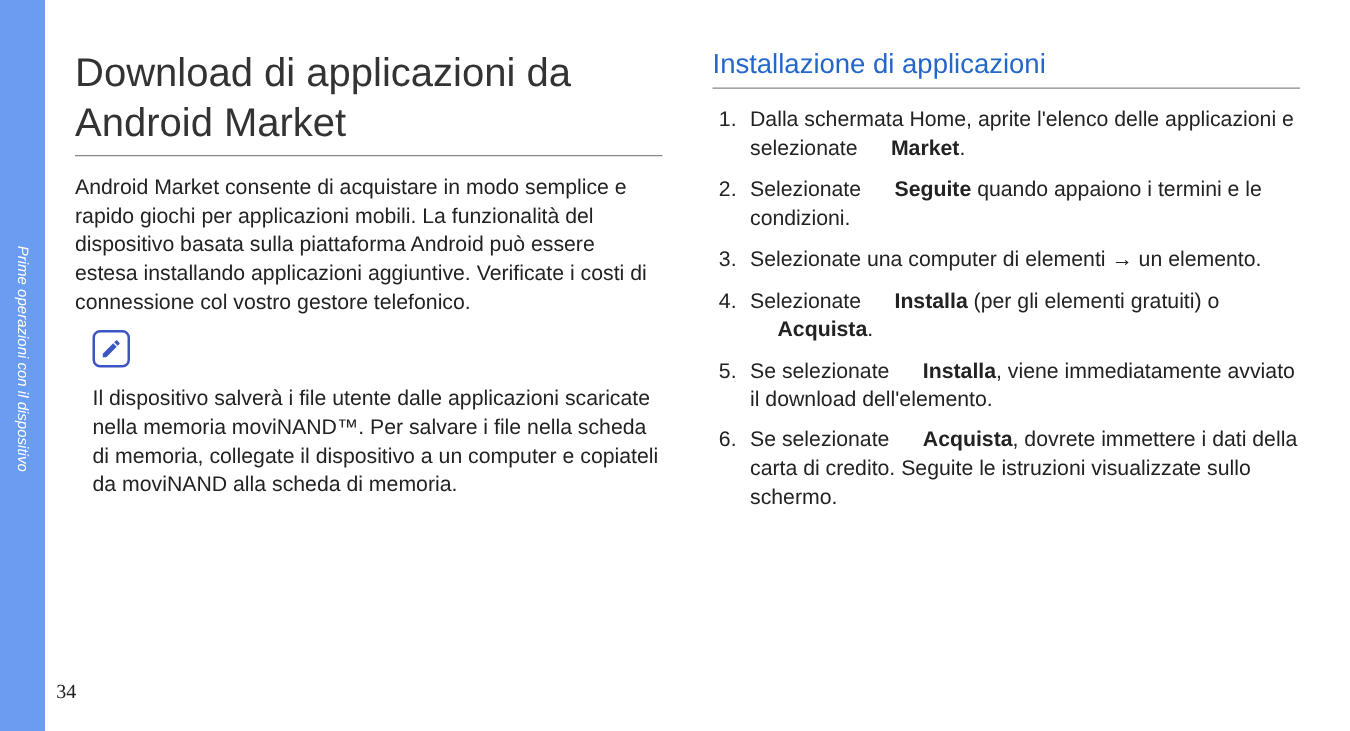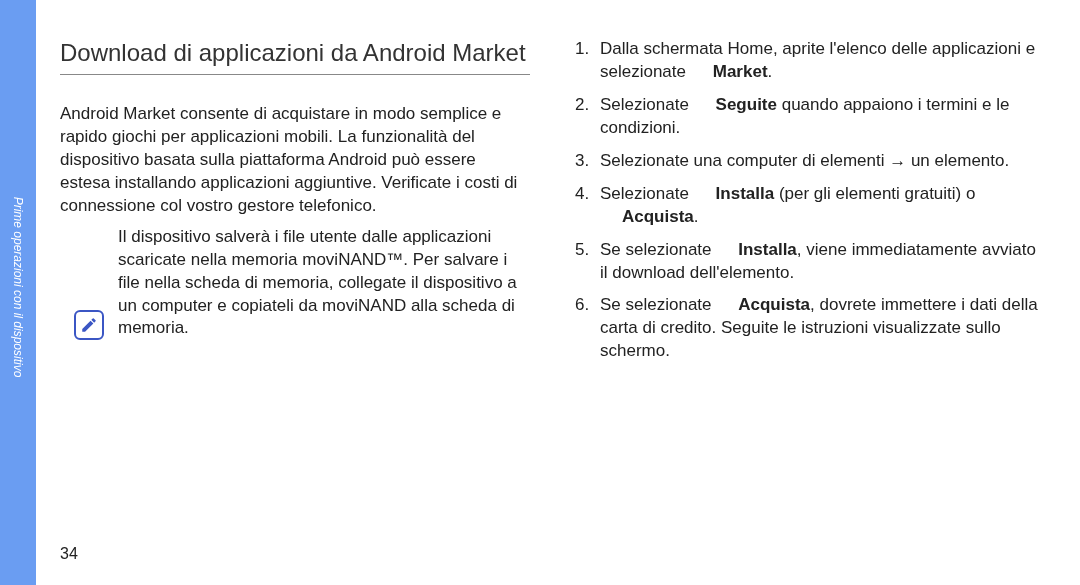--- a/index.html
+++ b/index.html
@@ -36,48 +36,49 @@
       top: 38px;
       right: 40px;
       bottom: 20px;
       display: flex;
       gap: 40px;
     }
     .col {
       flex: 1;
     }
     .heading {
-      font-size: 24px;
+      font-size: 32px;
       font-weight: 400;
       color: #333;
       line-height: 1.25;
       border-bottom: 1px solid #888;
       padding-bottom: 6px;
-      margin-bottom: 28px;
+      margin-bottom: 14px;
     }
     .subheading {
       font-size: 22px;
       font-weight: 400;
       color: #2367c9;
       border-bottom: 1px solid #888;
       padding-bottom: 6px;
       margin-bottom: 14px;
     }
     .body-text {
       font-size: 17px;
       color: #222;
       line-height: 1.35;
       margin-bottom: 4px;
     }
     .note-row {
       display: flex;
       gap: 14px;
-      align-items: flex-end;
+      align-items: flex-start;
       margin-top: 8px;
       margin-left: 14px;
+      flex-direction: column;
     }
     .note-icon {
       flex: none;
       width: 30px;
       height: 30px;
       border: 2px solid #3b56c4;
       border-radius: 6px;
       display: flex;
       align-items: center;
       justify-content: center;
@@ -96,24 +97,25 @@
     ol.steps li {
       font-size: 17px;
       color: #222;
       line-height: 1.35;
       padding-left: 6px;
       margin-bottom: 10px;
     }
     .b { font-weight: 700; margin-left: 22px; }
     .page-number {
       position: absolute;
-      left: 60px;
+      left: 45px;
       bottom: 22px;
       font-size: 16px;
       color: #222;
+      font-family: Liberation Serif, serif;
     }
   </style>
 </head>
 <body>
 
 <div class="sidebar">
   <span class="sidebar-label">Prime operazioni con il dispositivo</span>
 </div>
 
 <div class="page">
@@ -125,20 +127,21 @@
       <div class="note-icon">
         <svg width="18" height="18" viewBox="0 0 24 24">
           <path d="M3 17.25V21h3.75L17.81 9.94l-3.75-3.75L3 17.25zM20.71 7.04a1 1 0 0 0 0-1.41l-2.34-2.34a1 1 0 0 0-1.41 0l-1.83 1.83 3.75 3.75 1.83-1.83z" fill="#3b56c4"></path>
         </svg>
       </div>
       <p class="note-text">Il dispositivo salverà i file utente dalle applicazioni scaricate nella memoria moviNAND™. Per salvare i file nella scheda di memoria, collegate il dispositivo a un computer e copiateli da moviNAND alla scheda di memoria.</p>
     </div>
   </div>
 
   <div class="col">
+    <h2 class="subheading">Installazione di applicazioni</h2>
     <ol class="steps" id="steps">
         <li>Dalla schermata Home, aprite l'elenco delle applicazioni e selezionate <span class="b">Market</span>.</li>
         <li>Selezionate <span class="b">Seguite</span> quando appaiono i termini e le condizioni.</li>
         <li>Selezionate una computer di elementi → un elemento.</li>
         <li>Selezionate <span class="b">Installa</span> (per gli elementi gratuiti) o <span class="b">Acquista</span>.</li>
         <li>Se selezionate <span class="b">Installa</span>, viene immediatamente avviato il download dell'elemento.</li>
         <li>Se selezionate <span class="b">Acquista</span>, dovrete immettere i dati della carta di credito. Seguite le istruzioni visualizzate sullo schermo.</li>
       </ol>
   </div>
 

